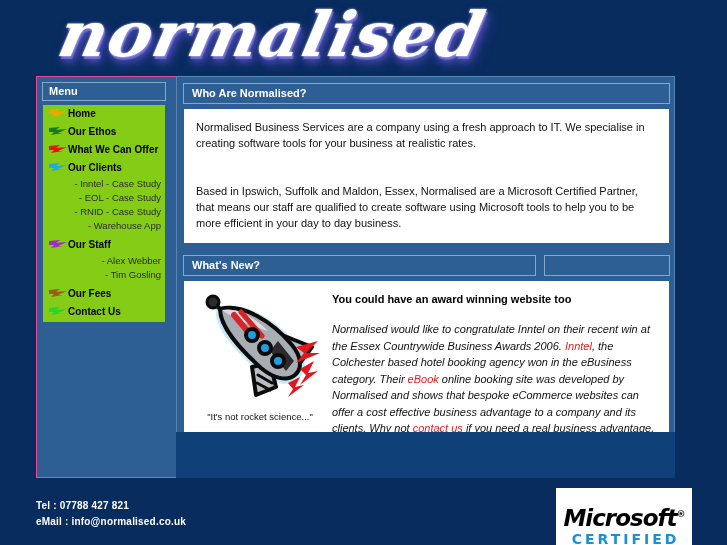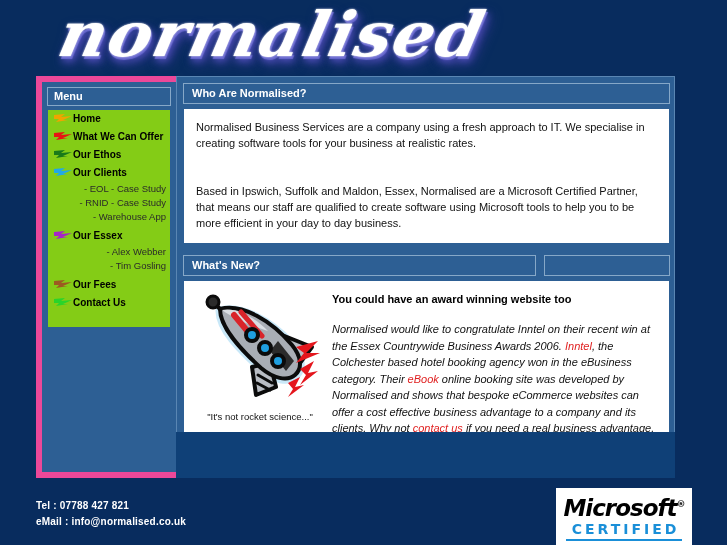--- a/index.html
+++ b/index.html
@@ -48,21 +48,21 @@
     left: 0; top: 76px;
     width: 727px; height: 405px;
   }
 
   
   #sidebar-panel {
     position: absolute;
     left: 36px; top: 0;
     width: 160px; height: 402px;
     background: #2d5f94;
-    border: 6px solid #ec4899;
+    border: 1px solid #ec4899;
   }
   #menu-title {
     position: absolute;
     left: 5px; top: 5px;
     width: 124px; height: 19px;
     background: #2d5f94;
     border: 1px solid #86a8c8;
     color: #ffffff;
     font-size: 11px;
     font-weight: bold;
@@ -202,21 +202,21 @@
     text-align: center;
   }
   #ms-word {
     font-family: "DejaVu Sans", sans-serif;
     font-weight: bold;
     font-style: italic;
     font-size: 23px;
     line-height: 26px;
     color: #000000;
     letter-spacing: -1px;
-    margin-top: 1px;
+    margin-top: 11px;
   }
   #ms-word sup { font-size: 9px; font-style: normal; vertical-align: super; }
   #ms-certified {
     font-family: "DejaVu Sans", sans-serif;
     font-weight: bold;
     font-size: 14px;
     line-height: 17px;
     color: #1a8fd8;
     letter-spacing: 3px;
     margin-left: 3px;
@@ -242,35 +242,36 @@
 
 <div id="page-body">
 
   <div id="sidebar-panel">
     <div id="menu-title">Menu</div>
     <div id="menu-box">
         <div class="menu-item"><span class="mi-icon"><svg width="18" height="9" viewBox="0 0 18 9">
               <path d="M0 1 L11 0 L7 3 L18 2 L9 6 L14 6 L2 8 L5 5 L0 5 Z" fill="#f0a400"></path>
             </svg></span><span class="mi-label">Home</span></div>
         <div class="menu-item"><span class="mi-icon"><svg width="18" height="9" viewBox="0 0 18 9">
+              <path d="M0 1 L11 0 L7 3 L18 2 L9 6 L14 6 L2 8 L5 5 L0 5 Z" fill="#1a7a1a"></path>
+            </svg></span><span class="mi-label">Our Ethos</span></div>
+        <div class="menu-item"><span class="mi-icon"><svg width="18" height="9" viewBox="0 0 18 9">
               <path d="M0 1 L11 0 L7 3 L18 2 L9 6 L14 6 L2 8 L5 5 L0 5 Z" fill="#e81414"></path>
             </svg></span><span class="mi-label">What We Can Offer</span></div>
         <div class="menu-item"><span class="mi-icon"><svg width="18" height="9" viewBox="0 0 18 9">
-              <path d="M0 1 L11 0 L7 3 L18 2 L9 6 L14 6 L2 8 L5 5 L0 5 Z" fill="#1a7a1a"></path>
-            </svg></span><span class="mi-label">Our Ethos</span></div>
-        <div class="menu-item"><span class="mi-icon"><svg width="18" height="9" viewBox="0 0 18 9">
               <path d="M0 1 L11 0 L7 3 L18 2 L9 6 L14 6 L2 8 L5 5 L0 5 Z" fill="#22a8e8"></path>
             </svg></span><span class="mi-label">Our Clients</span></div>
+        <div class="menu-sub">- Inntel - Case Study</div>
         <div class="menu-sub">- EOL - Case Study</div>
         <div class="menu-sub">- RNID - Case Study</div>
         <div class="menu-sub">- Warehouse App</div>
         <div class="menu-gap"></div>
         <div class="menu-item"><span class="mi-icon"><svg width="18" height="9" viewBox="0 0 18 9">
               <path d="M0 1 L11 0 L7 3 L18 2 L9 6 L14 6 L2 8 L5 5 L0 5 Z" fill="#a626c8"></path>
-            </svg></span><span class="mi-label">Our Essex</span></div>
+            </svg></span><span class="mi-label">Our Staff</span></div>
         <div class="menu-sub">- Alex Webber</div>
         <div class="menu-sub">- Tim Gosling</div>
         <div class="menu-gap"></div>
         <div class="menu-item"><span class="mi-icon"><svg width="18" height="9" viewBox="0 0 18 9">
               <path d="M0 1 L11 0 L7 3 L18 2 L9 6 L14 6 L2 8 L5 5 L0 5 Z" fill="#9c5a22"></path>
             </svg></span><span class="mi-label">Our Fees</span></div>
         <div class="menu-item"><span class="mi-icon"><svg width="18" height="9" viewBox="0 0 18 9">
               <path d="M0 1 L11 0 L7 3 L18 2 L9 6 L14 6 L2 8 L5 5 L0 5 Z" fill="#2ad42a"></path>
             </svg></span><span class="mi-label">Contact Us</span></div>
         <div class="menu-item"></div>

